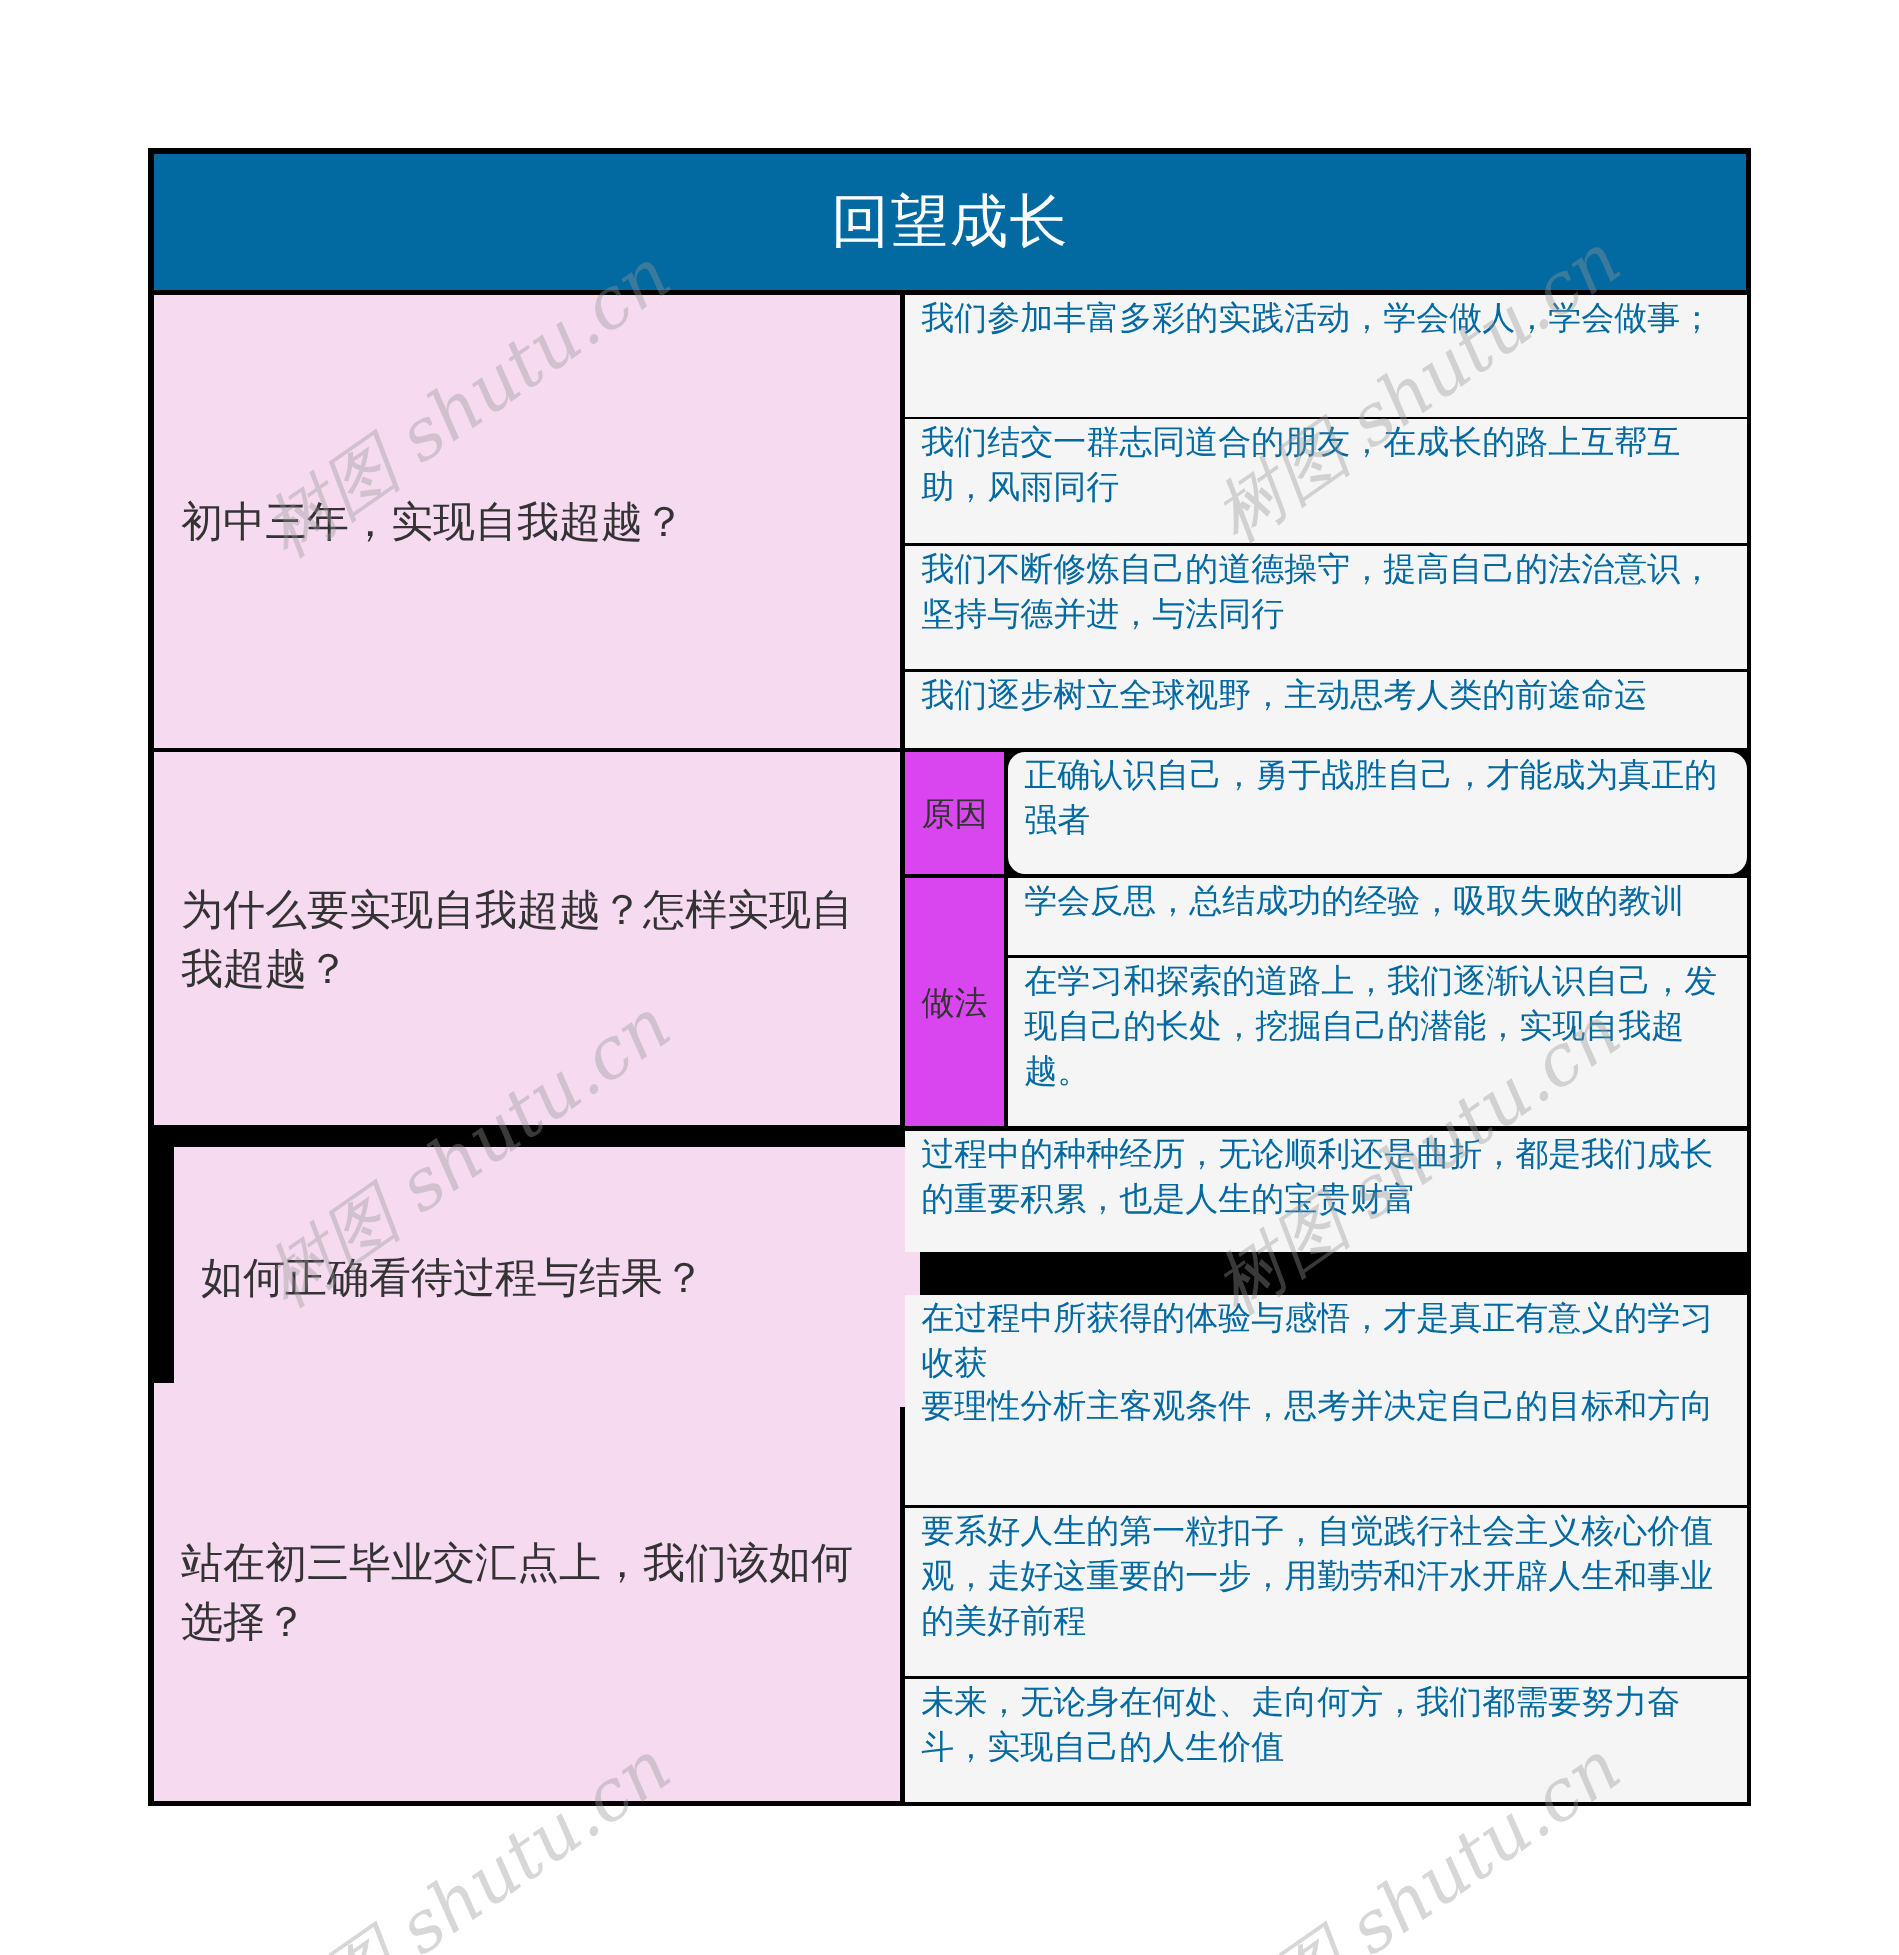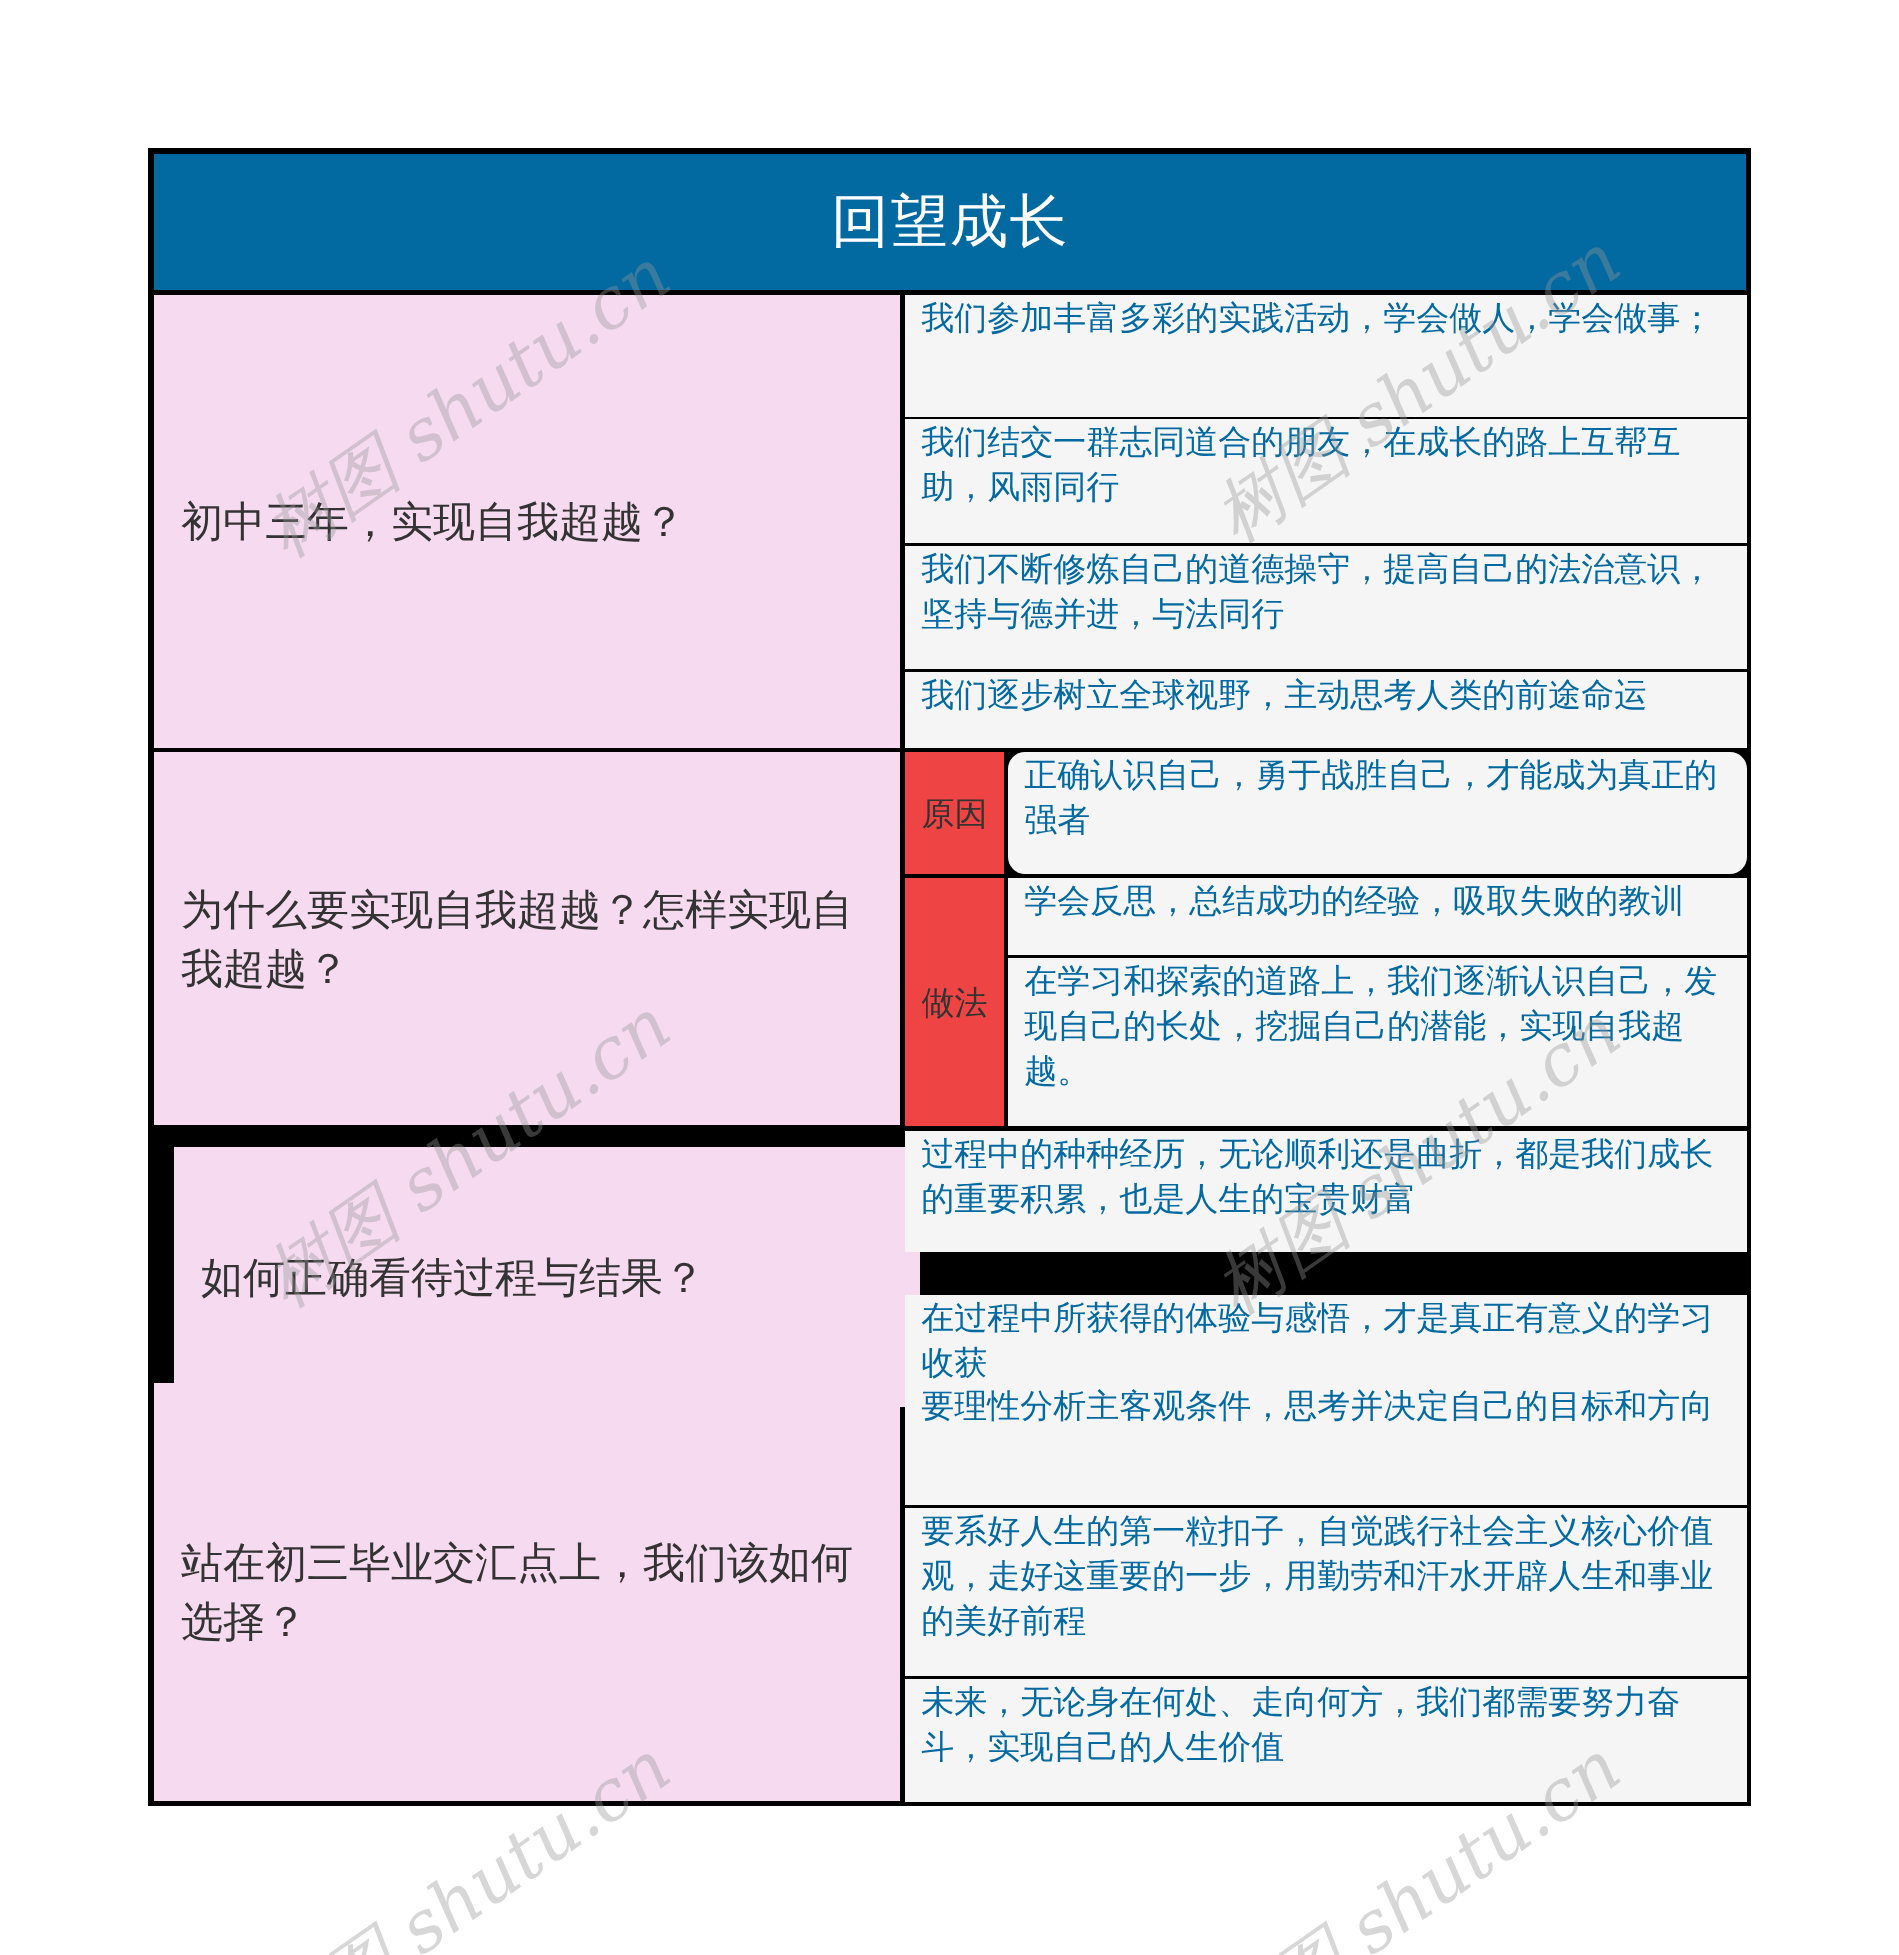--- a/index.html
+++ b/index.html
@@ -22,21 +22,21 @@
     background: #f6dbf0; color: #333333;
     font-size: 42px; line-height: 59px;
     display: flex; align-items: center; padding: 0 22px 0 27px;
   }
   .right-cell {
     background: #f5f5f5; color: #0369a1;
     font-size: 33px; line-height: 45px;
     display: flex; padding: 0 16.3px 0 16.3px;
   }
   .sub-label {
-    background: #ef4444; color: #333333;
+    background: #d946ef; color: #333333;
     font-size: 33px; line-height: 45px;
     display: flex; align-items: center; justify-content: center;
   }
   .right-cell span, .left-cell span { display: block; word-break: break-all; }
   .watermark {
     position: absolute; z-index: 5; pointer-events: none;
     font-family: "DejaVu Serif", "Liberation Serif", serif;
     font-style: italic; font-size: 71px; white-space: nowrap;
     color: rgba(150, 150, 150, 0.38);
     transform: rotate(-35deg); transform-origin: center center;

